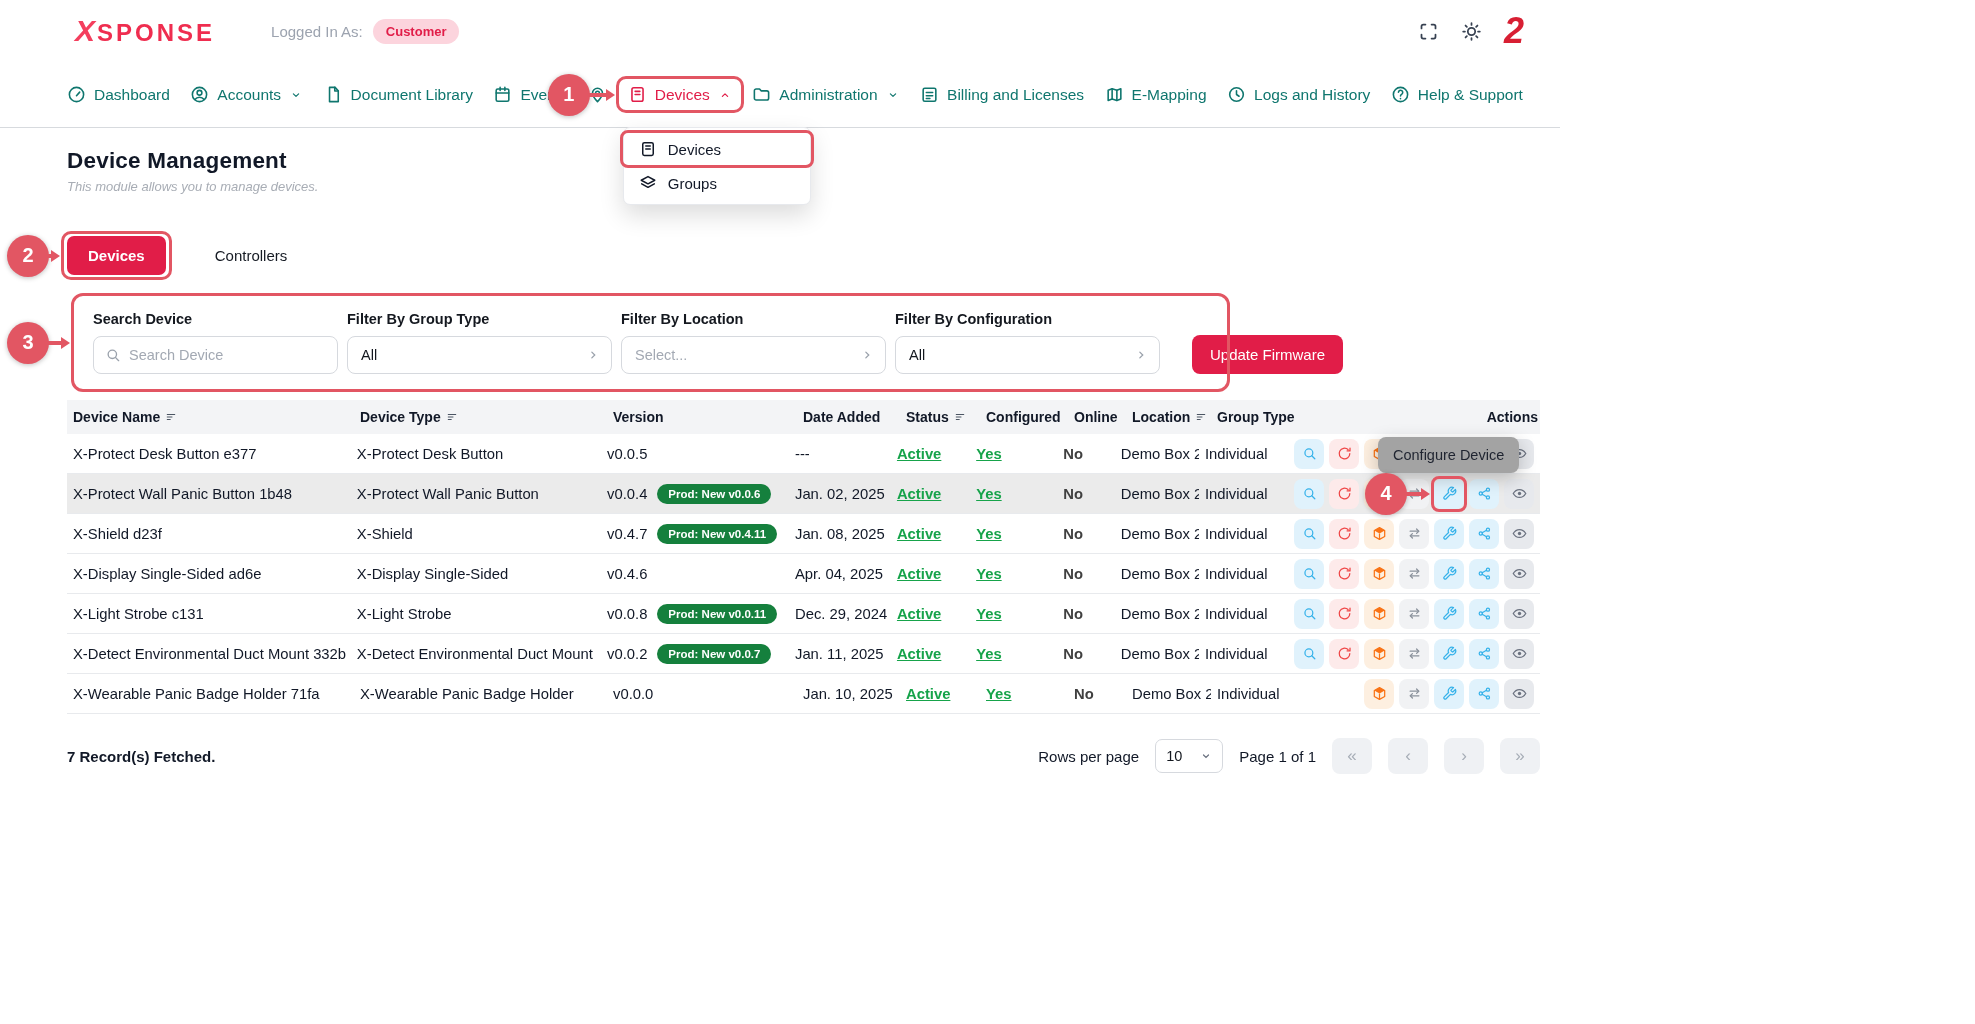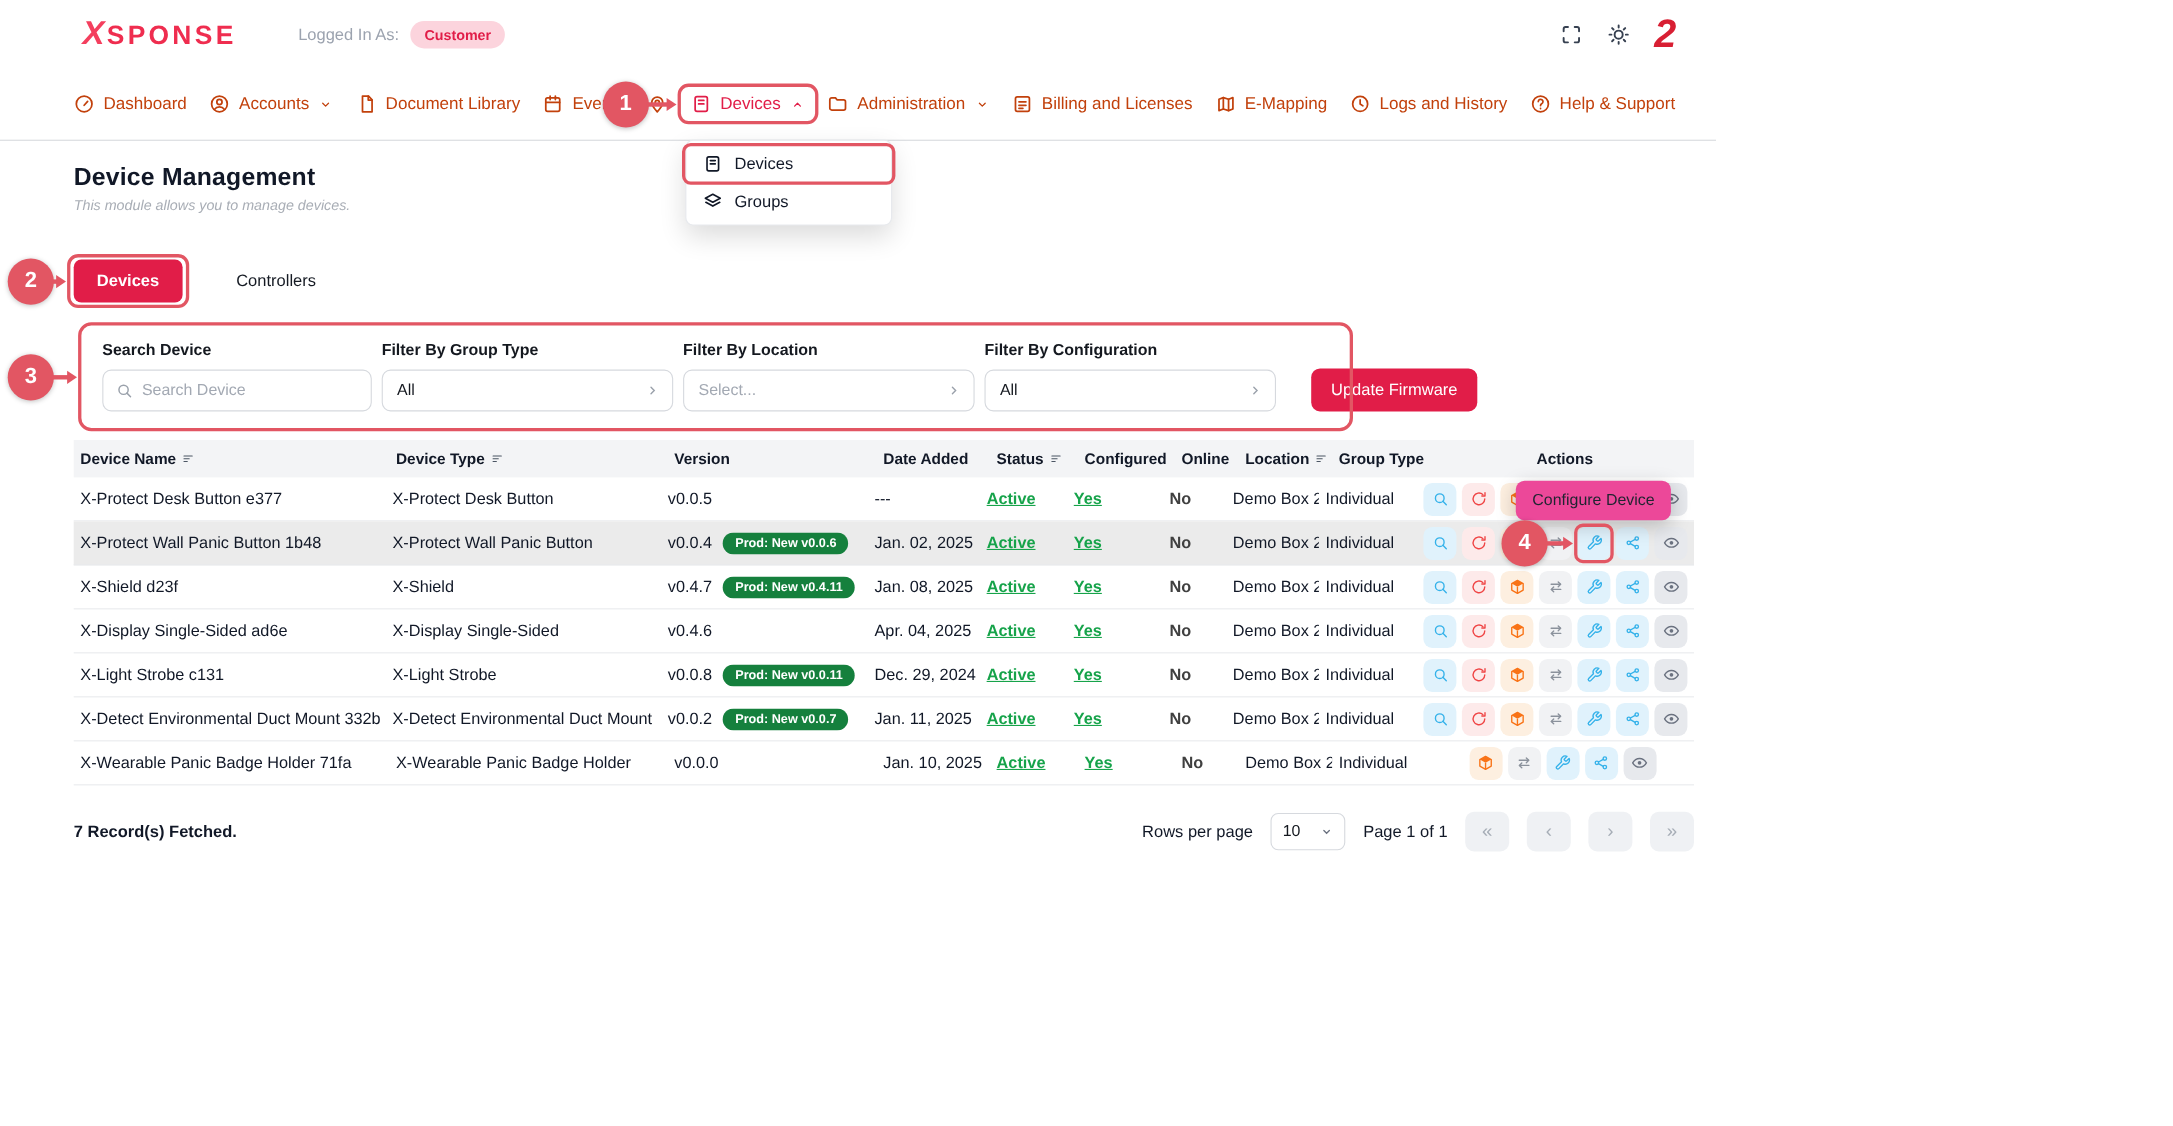--- a/index.html
+++ b/index.html
@@ -14,21 +14,21 @@
 .login-as{margin-left:56px;display:flex;align-items:center;gap:10px;font-size:15px}
 .muted{color:#9ca3af}
 .role-pill{background:#fcd4dd;color:#e11d48;font-weight:700;font-size:13px;padding:5px 13px;border-radius:999px}
 .topbar-right{margin-left:auto;display:flex;align-items:center;gap:22px}
 .tb-icon{color:#374151;cursor:pointer;display:flex}
 .tb-icon svg{width:21px;height:21px}
 .brand-2{color:#d81f33;font-weight:800;font-size:36px;font-style:italic;line-height:1}
 
 
 .mainnav{display:flex;align-items:center;justify-content:space-between;height:66px;padding:0 37px 0 67px;border-bottom:1px solid #d7dade}
-.nav-item{display:flex;align-items:center;gap:8px;font-size:15.5px;color:#c2410c;cursor:pointer;white-space:nowrap}
+.nav-item{display:flex;align-items:center;gap:8px;font-size:15.5px;color:#0f766e;cursor:pointer;white-space:nowrap}
 .nav-item .nicon{display:flex}
 .nav-item .nicon svg{width:19px;height:19px}
 .nav-item .nchev{display:flex}
 .nav-item .nchev svg{width:14px;height:14px}
 .nav-item.active{color:#e11d48}
 
 
 .devices-dropdown{position:absolute;z-index:40;background:#fff;border:1px solid #e7e9ed;border-radius:7px;box-shadow:0 10px 24px rgba(0,0,0,.14);padding:4px 0;width:188px}
 .dd-item{display:flex;align-items:center;gap:11px;padding:8px 15px;font-size:15px;cursor:pointer}
 .dd-item svg{width:18px;height:18px}
@@ -58,21 +58,21 @@
 .btn-primary{background:#e11d48;color:#fff;font-weight:400;font-size:15px;border:none;border-radius:8px;padding:11px 18px;margin-bottom:10px;cursor:pointer;font-family:inherit;white-space:nowrap}
 
 
 .table{margin-top:16px;width:1473px}
 .thead{display:flex;background:#f3f4f6;height:34px;align-items:center;font-weight:700;font-size:14px}
 .th{padding:0 2px 0 6px;display:flex;align-items:center;gap:5px;white-space:nowrap;overflow:hidden}
 .sorticon{display:flex;color:#4b5563}
 .sorticon svg{width:12px;height:12px}
 .td{padding:0 6px;white-space:nowrap;overflow:hidden}
 .c0{width:287px}.c1{width:253px}.c2{width:190px}.c3{width:103px}.c4{width:80px}.c5{width:88px}.c6{width:58px}.c7{width:85px}.c8{width:90px}
-.c9{flex:1;display:flex;justify-content:center;overflow:visible}
+.c9{flex:1;display:flex;justify-content:flex-end;overflow:visible}
 .tr{display:flex;align-items:center;height:40px;border-bottom:1px solid #e8eaed;font-size:14.8px}
 .tr.hl{background:#ebebeb}
 .vcell{display:flex;align-items:center}
 .badge{background:#15803d;color:#fff;font-weight:700;font-size:11.5px;padding:4px 11px;border-radius:999px;margin-left:10px;white-space:nowrap}
 .status-g{color:#16a34a;font-weight:700;text-decoration:underline}
 .status-r{color:#404040;font-weight:700}
 .actions{display:flex;gap:5px;justify-content:flex-end;align-items:center}
 .act{width:30px;height:30px;border:none;border-radius:8px;display:flex;align-items:center;justify-content:center;cursor:pointer;flex:none}
 .act svg{width:15px;height:15px}
 .act-search,.act-wrench,.act-share{background:#e0f2fc;color:#35b2ea}
@@ -83,21 +83,21 @@
 
 
 .table-footer{margin-top:24px;display:flex;align-items:center;width:1473px}
 .records{font-weight:700;font-size:15px}
 .pager{margin-left:auto;display:flex;align-items:center;gap:16px;font-size:15px}
 .rpp{border:1px solid #d6d9de;border-radius:7px;height:34px;display:flex;align-items:center;gap:18px;padding:0 10px;font-size:14.5px;cursor:pointer;color:#14181f}
 .rpp svg{width:12px;height:12px;color:#6b7280}
 .pgbtn{width:40px;height:36px;border:none;border-radius:8px;background:#eff1f4;color:#a6adb6;font-size:17px;display:flex;align-items:center;justify-content:center;cursor:pointer;font-family:inherit}
 
 
-.tooltip{position:absolute;background:#ec4899;border-radius:8px;box-shadow:0 5px 18px rgba(0,0,0,.22);padding:10px 15px;font-size:14.5px;color:#1f2430;z-index:60;white-space:nowrap}
+.tooltip{position:absolute;background:#a3a3a3;border-radius:8px;box-shadow:0 5px 18px rgba(0,0,0,.22);padding:10px 15px;font-size:14.5px;color:#1f2430;z-index:60;white-space:nowrap}
 
 
 #annot-layer{position:absolute;inset:0;pointer-events:none;z-index:100}
 .an-box{position:absolute;border:3px solid #e25663;border-radius:10px}
 .an-circle{position:absolute;width:42px;height:42px;border-radius:50%;background:#e25663;color:#fff;font-size:20px;font-weight:700;display:flex;align-items:center;justify-content:center;box-shadow:0 1px 5px rgba(0,0,0,.25)}
 .an-arrow{position:absolute;height:4px;background:#e25663}
 .an-arrow::after{content:"";position:absolute;right:-8px;top:-4px;width:0;height:0;border-left:9px solid #e25663;border-top:6px solid transparent;border-bottom:6px solid transparent}
 </style>
 </head>
 <body>

